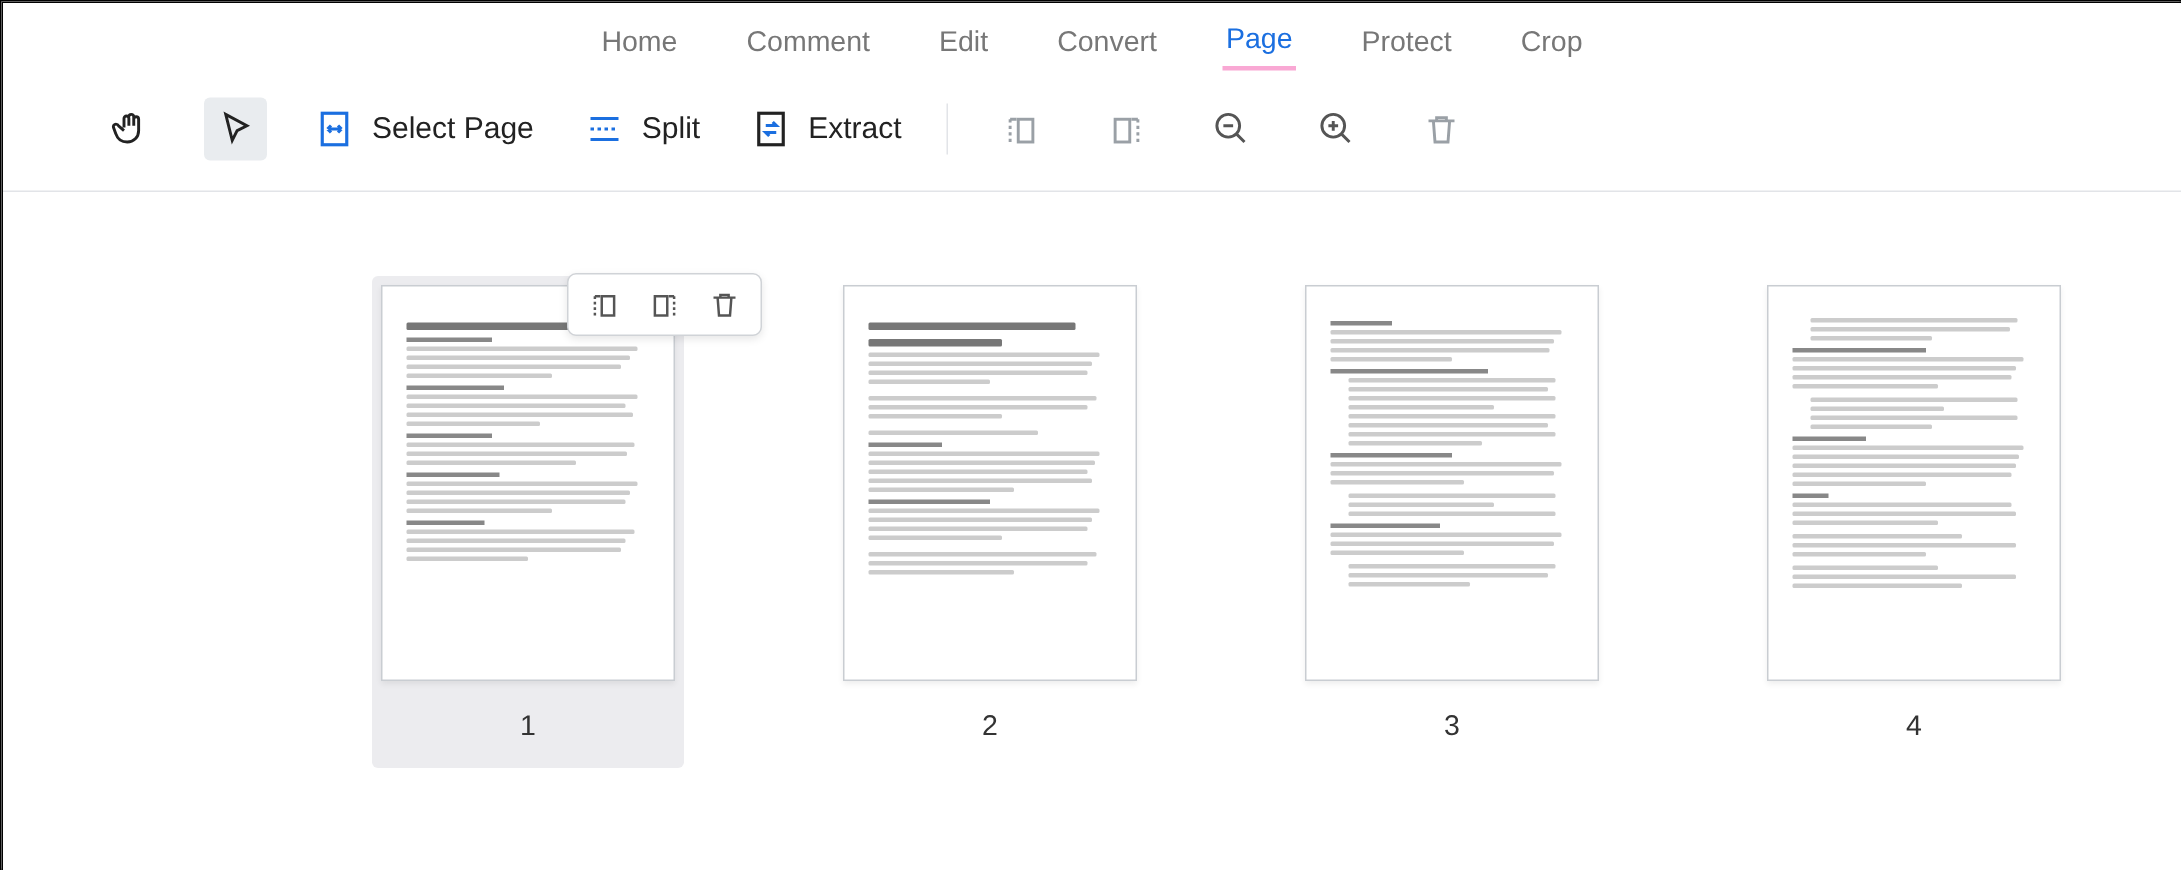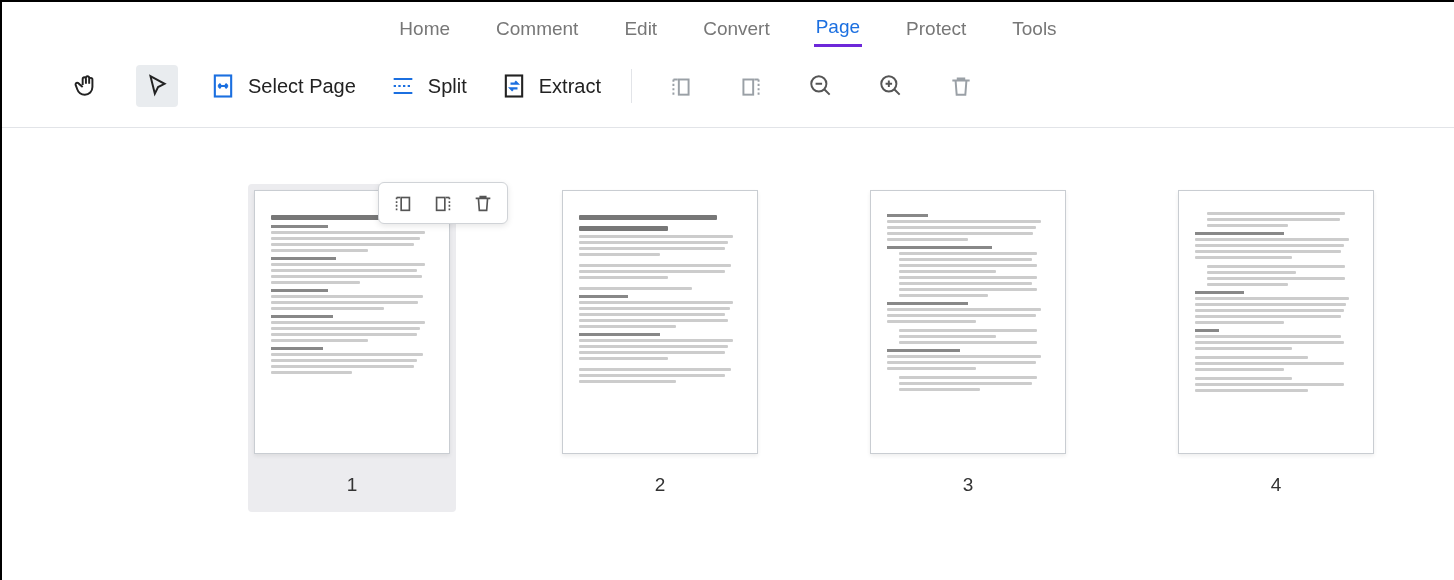--- a/index.html
+++ b/index.html
@@ -11,21 +11,21 @@
     border: 1px solid #000;
   }
   .wrap { width: 100%; height: 100%; display: flex; flex-direction: column; }
 
   
   .tabs {
     display: flex; align-items: center; justify-content: center;
     gap: 42px; padding: 10px 0 4px; font-size: 19px; color: #777;
   }
   .tab { cursor: pointer; padding: 4px 2px 6px; }
-  .tab.active { color: #1b6fe0; border-bottom: 3px solid #6d28d9; }
+  .tab.active { color: #1b6fe0; border-bottom: 3px solid #f9a8d4; }
 
   
   .toolbar {
     display: flex; align-items: center; gap: 28px;
     padding: 14px 16px 20px 64px;
     border-bottom: 1px solid #e2e4e8;
   }
   .tool-btn {
     display: flex; align-items: center; gap: 10px; cursor: pointer;
     font-size: 20px; color: #222; padding: 4px 2px;
@@ -70,21 +70,21 @@
 
 <div class="wrap">
 
   <div class="tabs">
     <div class="tab">Home</div>
     <div class="tab">Comment</div>
     <div class="tab">Edit</div>
     <div class="tab">Convert</div>
     <div class="tab active">Page</div>
     <div class="tab">Protect</div>
-    <div class="tab">Tools</div>
+    <div class="tab">Crop</div>
   </div>
 
   <div class="toolbar">
     <div class="iconbtn">
       <span class="iconbox">
         <svg width="26" height="26" viewBox="0 0 24 24" fill="none" stroke="#222" stroke-width="1.8">
             <path d="M8 11V5.5a1.5 1.5 0 0 1 3 0V10m0-5.5a1.5 1.5 0 0 1 3 0V10m0-4a1.5 1.5 0 0 1 3 0v7c0 4-3 7-7 7s-6-2-7-5l-1.5-4c-.3-1 .5-2 1.5-2 .8 0 1.4.4 1.8 1.2L8 13"></path>
           </svg>
       </span>
     </div>

